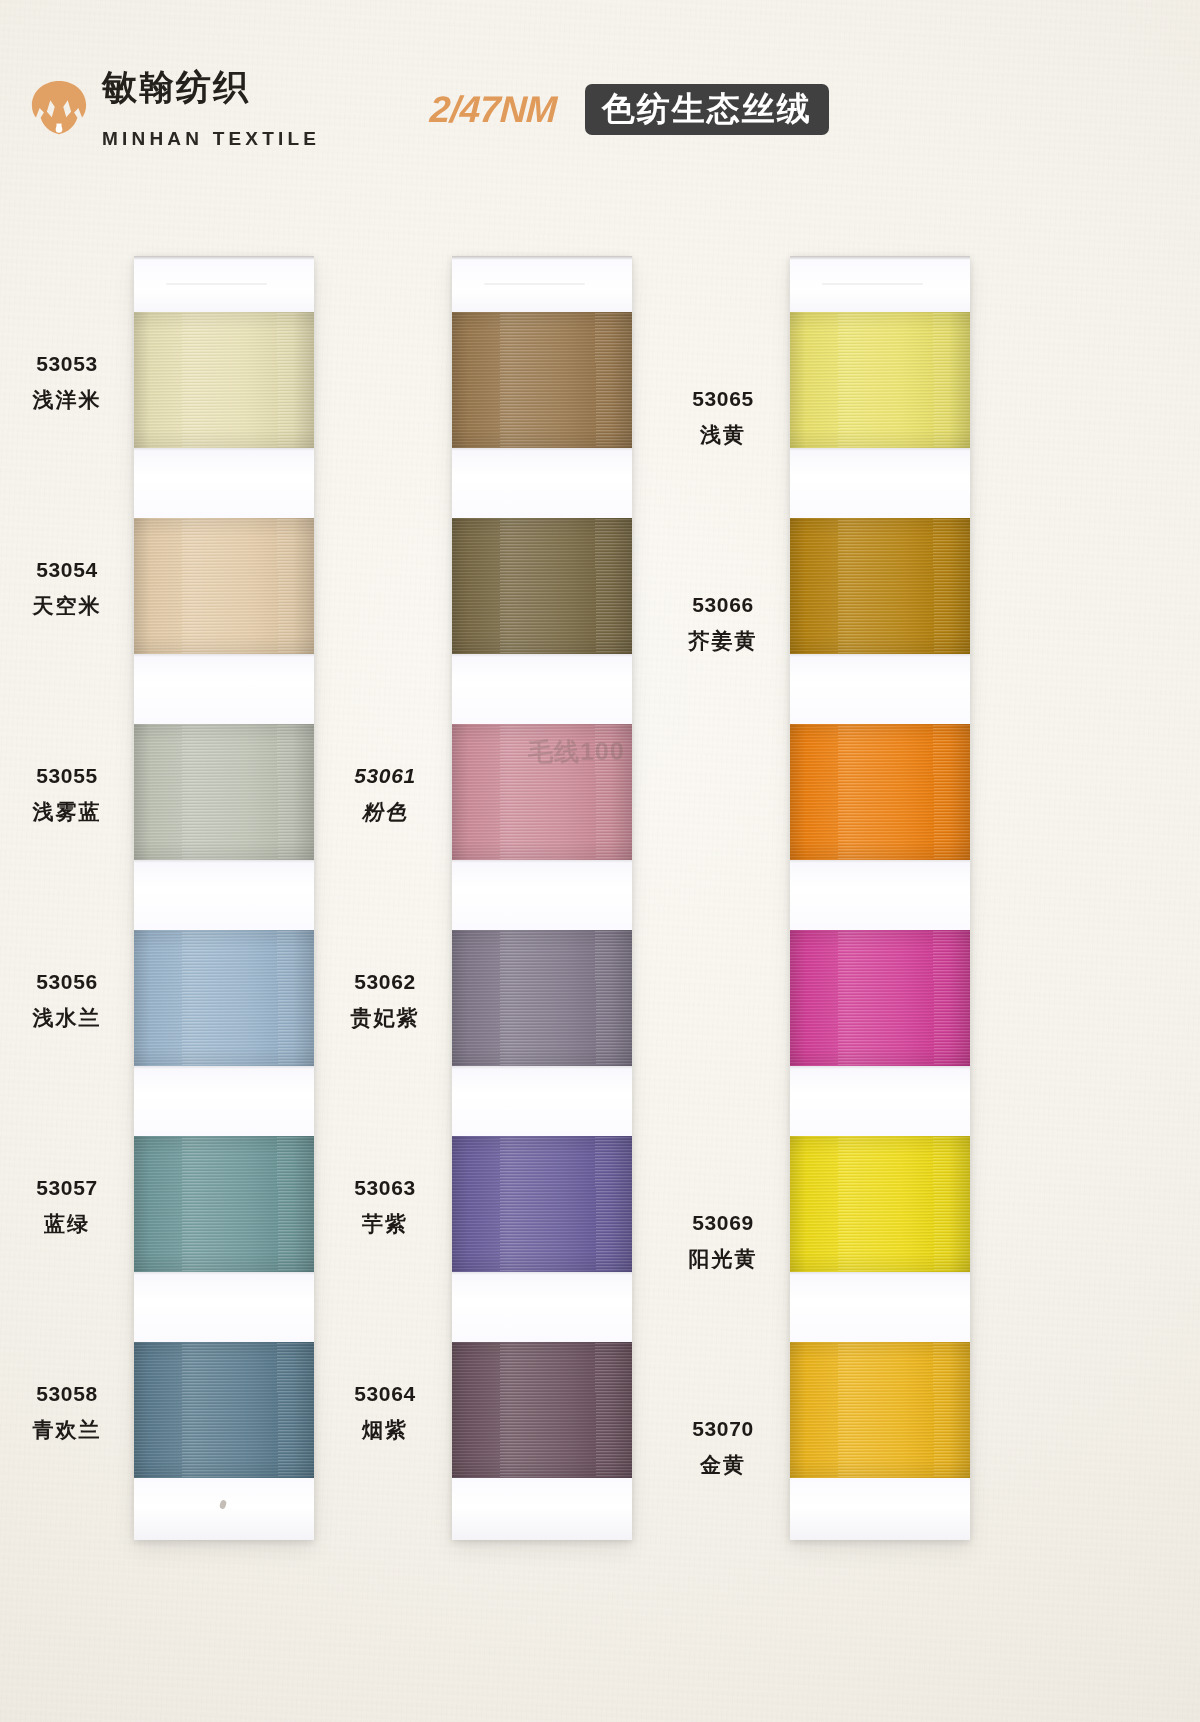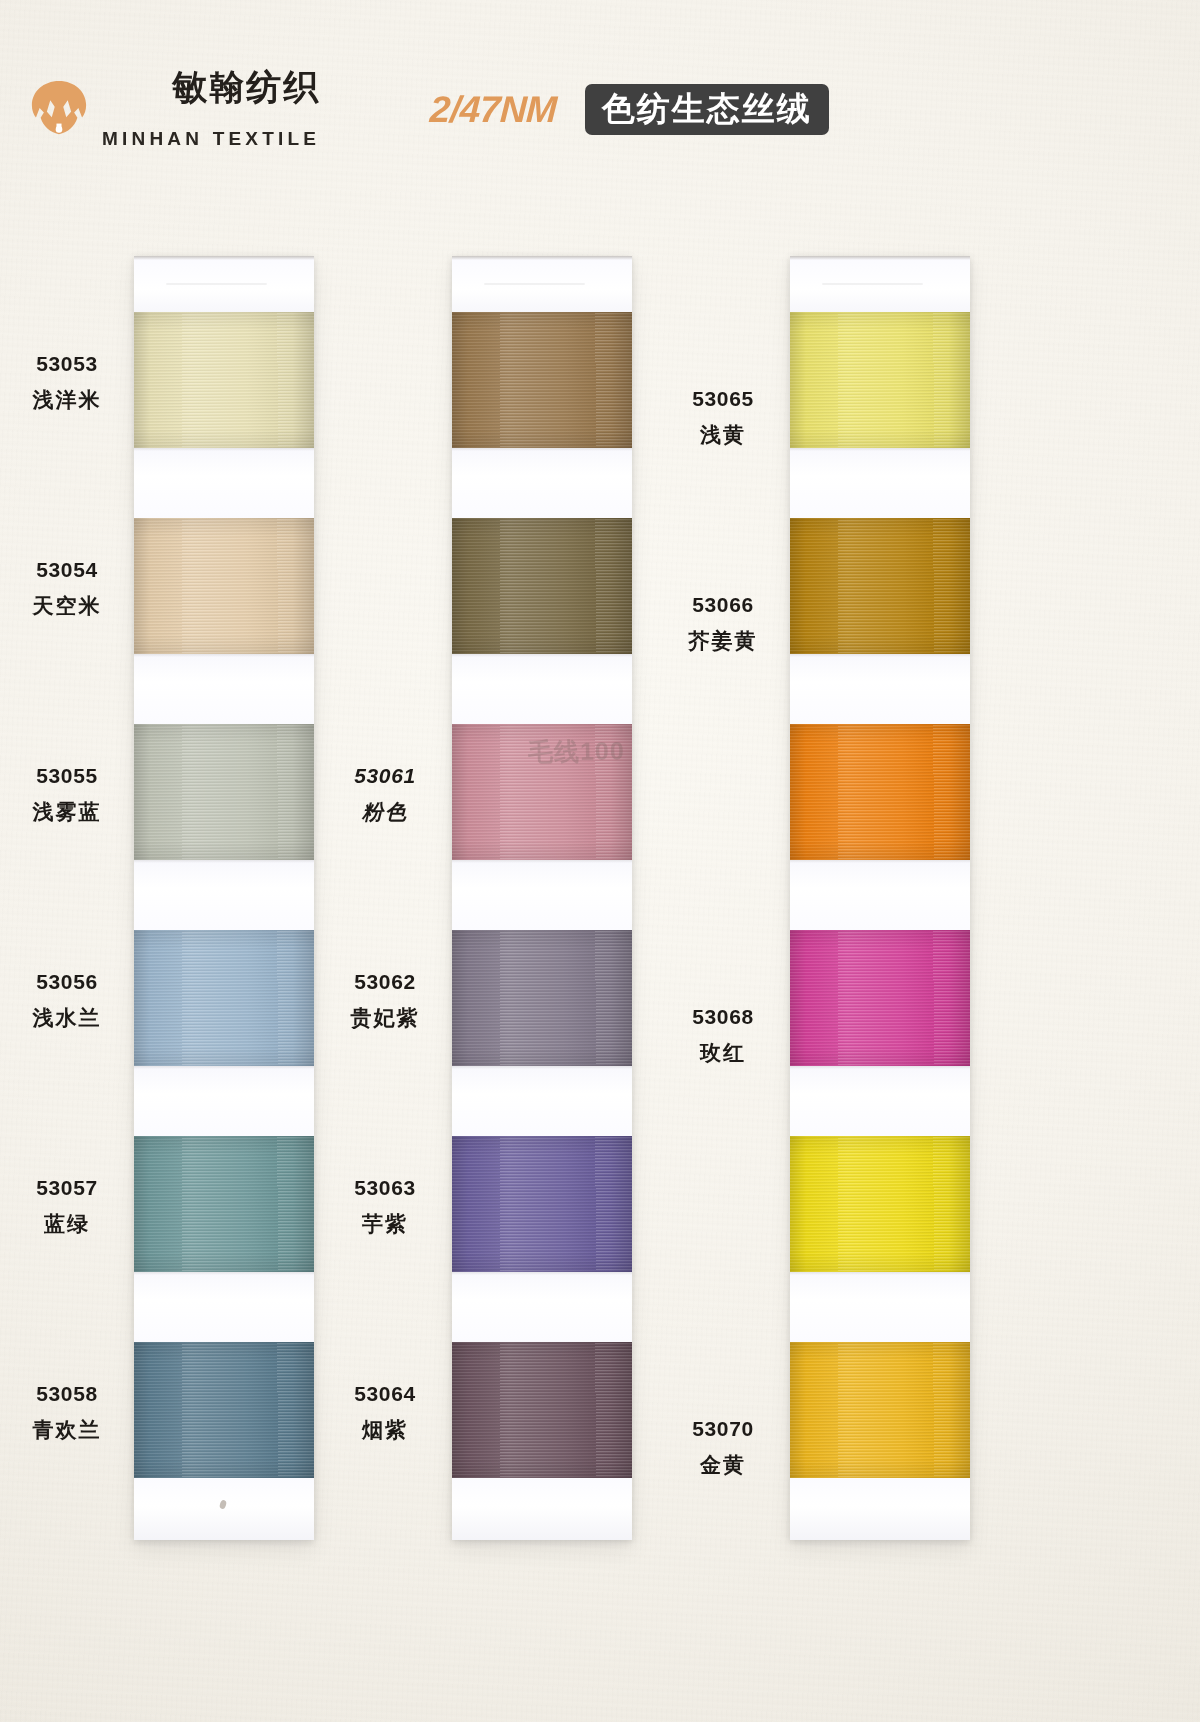--- a/index.html
+++ b/index.html
@@ -33,21 +33,20 @@
   
   .header {
     position: absolute;
     top: 62px;
     left: 0;
     width: 1200px;
     height: 95px;
     display: flex;
     align-items: center;
     padding-left: 28px;
-    text-align: right;
   }
 
   .logo-block {
     display: flex;
     align-items: center;
     gap: 12px;
   }
 
   .logo-mark {
     width: 62px;
@@ -455,23 +454,23 @@
       <div class="name">烟紫</div>
     </div>
     <div class="label lab-col-2" style="top: 92px;">
       <div class="code">53065</div>
       <div class="name">浅黄</div>
     </div>
     <div class="label lab-col-2" style="top: 298px;">
       <div class="code">53066</div>
       <div class="name">芥姜黄</div>
     </div>
-    <div class="label lab-col-2" style="top: 710px;">
-      <div class="code">53068</div>
-      <div class="name">玫红</div>
+    <div class="label lab-col-2" style="top: 916px;">
+      <div class="code">53069</div>
+      <div class="name">阳光黄</div>
     </div>
     <div class="label lab-col-2" style="top: 1122px;">
       <div class="code">53070</div>
       <div class="name">金黄</div>
     </div>
   </div>
 
 <div class="watermark">毛线100</div>
 
 </body></html>

